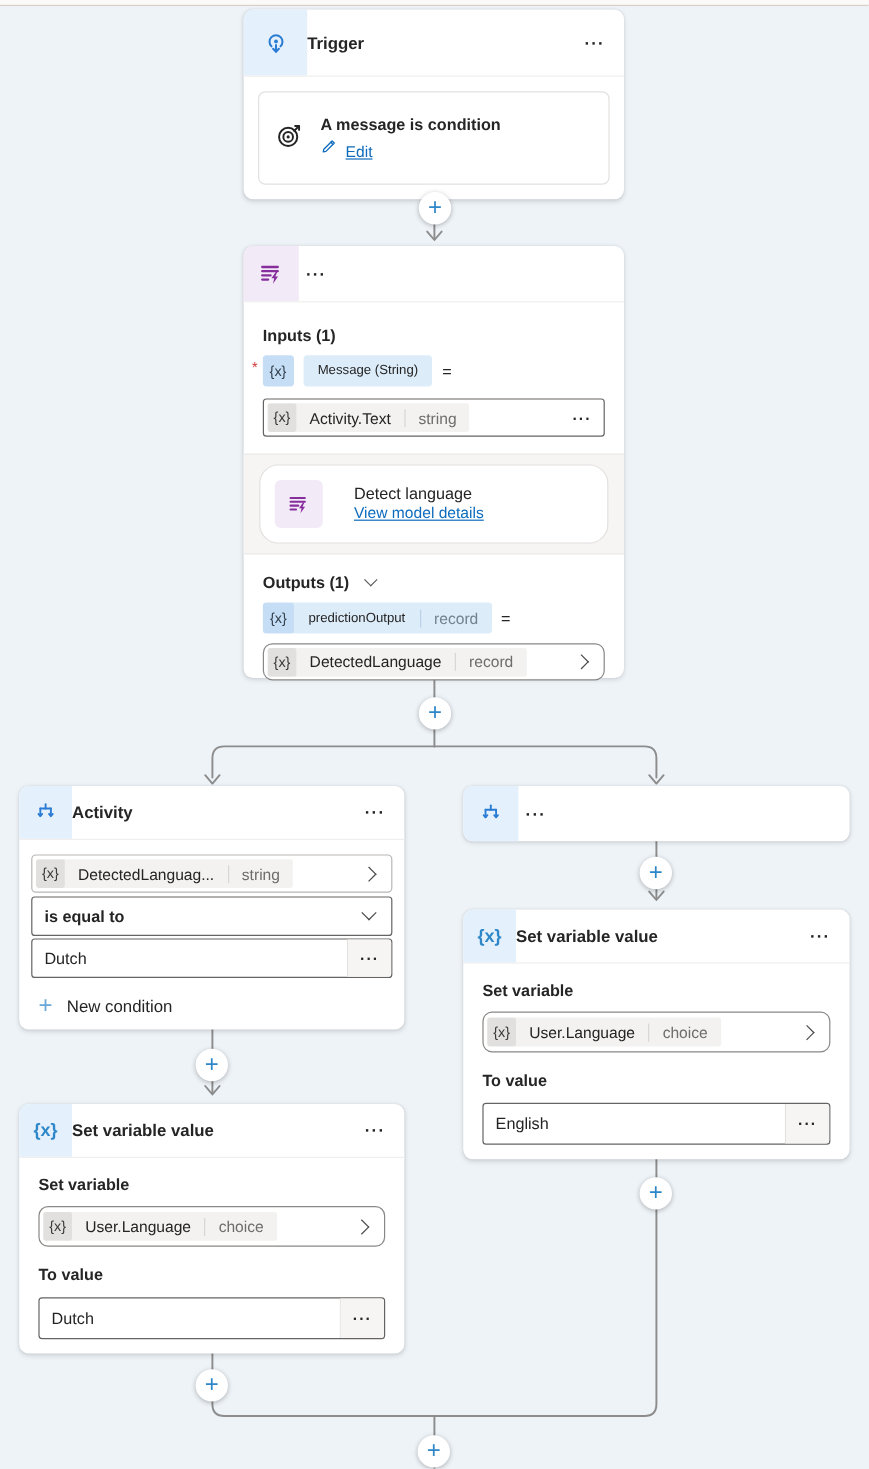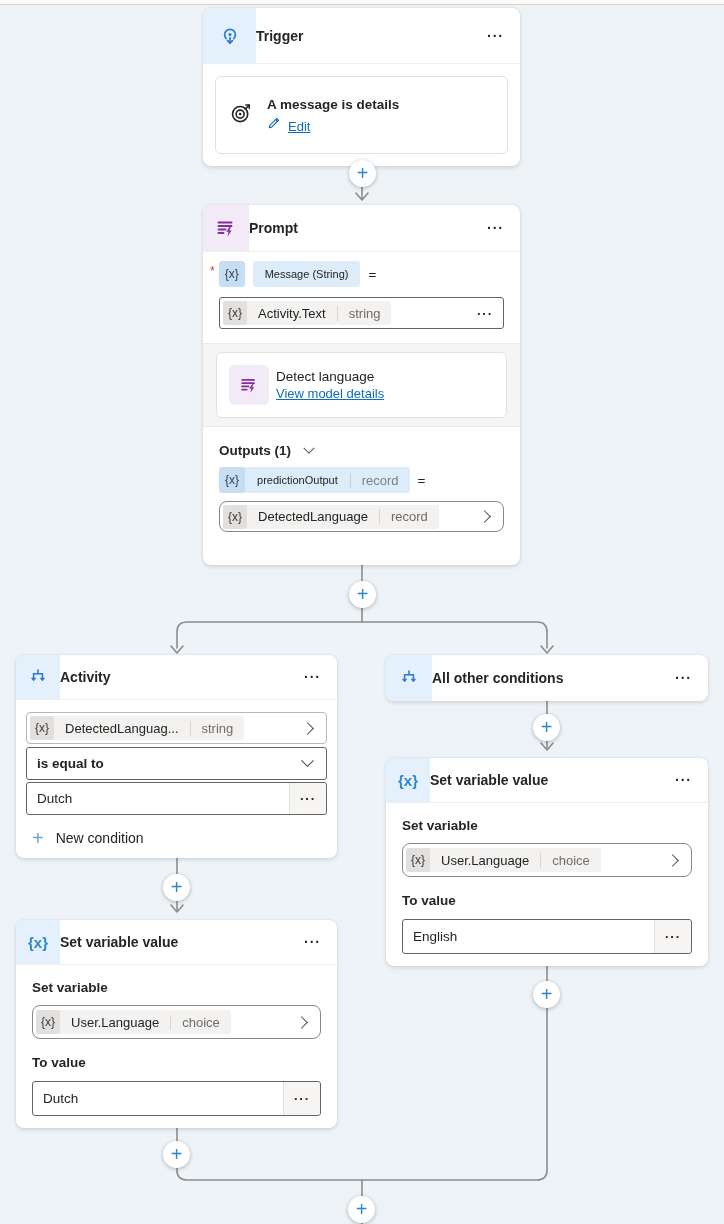--- a/index.html
+++ b/index.html
@@ -63,22 +63,22 @@
   .dots-btn { border:none; background:none; padding:0 10px; font-size:13px;
     font-weight:700; letter-spacing:1px; color:#242424; cursor:pointer; }
   .chev-right { width:8px; height:8px; border-right:1.6px solid #4a4a4a;
     border-bottom:1.6px solid #4a4a4a; transform:rotate(-45deg); margin-right:14px; flex:none; }
   .chev-down { width:8px; height:8px; border-right:1.6px solid #4a4a4a;
     border-bottom:1.6px solid #4a4a4a; transform:rotate(45deg) translate(-2px,-2px); flex:none; }
   .chev-down.sm { width:7px; height:7px; border-color:#5a5a5a; }
 
   .gray-band { margin-top:14px; background:#f6f5f4; border-top:1px solid #eceae8;
     border-bottom:1px solid #eceae8; padding:8px 13px; }
-  .model-card { background:#fff; border:1px solid #e3e1df; border-radius:6px;
-    display:flex; align-items:center; gap:7px; height:64px; }
+  .model-card { background:#fff; border:1px solid #e3e1df; border-radius:16px;
+    display:flex; align-items:center; gap:26px; height:64px; }
   .model-icon { width:40px; height:40px; margin-left:12px; border-radius:5px;
     background:#f3eaf8; display:flex; align-items:center; justify-content:center; flex:none; }
   .model-title { font-size:13.5px; color:#242424; }
 
   .vtext { flex:1; padding-left:10px; font-size:13.5px; color:#242424; }
   .dots-seg { align-self:stretch; width:36px; border-left:1px solid #e3e1df;
     background:#f6f5f4; border-radius:0 3px 3px 0; display:flex; align-items:center;
     justify-content:center; font-weight:700; letter-spacing:1px; font-size:13px; cursor:pointer; }
 
   .new-cond { display:flex; align-items:center; gap:12px; margin:13px 16px 0;
@@ -131,21 +131,21 @@
       <span>
         <svg width="26" height="26" viewBox="0 0 24 24" fill="none" stroke="#242424" stroke-width="1.5" stroke-linecap="round" stroke-linejoin="round">
           <circle cx="11.2" cy="13" r="7"></circle>
           <circle cx="11.2" cy="13" r="3.7"></circle>
           <circle cx="11.2" cy="13" r="1.2" fill="#242424" stroke="none"></circle>
           <path d="M15.8 8.4 L19.4 4.8"></path>
           <path d="M16.6 4.6 L19.6 4.6 L19.6 7.6"></path>
         </svg>
       </span>
       <div>
-        <div class="inner-title">A message is details</div>
+        <div class="inner-title">A message is condition</div>
         <div class="edit-row">
           <span>
             <svg width="15" height="15" viewBox="0 0 20 20" fill="none" stroke="#0f6cbd" stroke-width="1.5" stroke-linecap="round" stroke-linejoin="round">
               <path d="M3.2 16.8 l.6-3 9.2-9.2 2.4 2.4 -9.2 9.2z"></path>
               <path d="M11.6 6 l2.4 2.4"></path>
             </svg>
           </span>
           <a class="link">Edit</a>
         </div>
       </div>
@@ -157,24 +157,24 @@
   <div class="card-header divided" style="height:46px;">
     <div class="hicon purple" style="width:46px;">
       <svg width="24" height="24" viewBox="0 0 24 24" fill="none" stroke="#862e9c" stroke-width="1.9" stroke-linecap="round">
         <path d="M4.5 6.5h13"></path>
           <path d="M4.5 10h13"></path>
           <path d="M4.5 13.5h7"></path>
           <path d="M4.5 17h5"></path>
         <path d="M15.8 10.6 l-3.6 5.2 h2.3 l-1 4.6 4.2-5.9 h-2.3 l1.7-3.9 z" fill="#862e9c" stroke="none"></path>
       </svg>
     </div>
-    <div class="htitle">Prompt</div>
-    <button class="menu-btn">···</button>
-  </div>
-
+    <button class="menu-btn">···</button>
+  </div>
+
+  <div class="section-label" style="margin-top:20px;">Inputs (1)</div>
 
   <div class="param-row">
     <span class="req">*</span>
     <span class="hl">
       <span class="fx">{x}</span>
     </span>
     <span class="hl">
       <span class="pname">Message (String)</span>
     </span>
     <span class="eq">=</span>
@@ -280,21 +280,20 @@
     <div class="hicon blue solo" style="width:46px;">
       <svg width="22" height="22" viewBox="0 0 24 24" fill="none" stroke="#2b7cd3" stroke-width="1.7" stroke-linecap="round" stroke-linejoin="round">
         <path d="M12 4.5 V8.5"></path>
           <path d="M7.2 8.5 H16.8"></path>
         <path d="M7.2 8.5 V15"></path>
           <path d="M16.8 8.5 V15"></path>
         <path d="M5.5 13.4 L7.2 15.4 L8.9 13.4"></path>
         <path d="M15.1 13.4 L16.8 15.4 L18.5 13.4"></path>
       </svg>
     </div>
-    <div class="htitle">All other conditions</div>
     <button class="menu-btn">···</button>
   </div>
 </div>
 
 <div class="card" style="left:16px; top:920px; width:321px; height:208px;">
   <div class="card-header divided" style="height:44px;">
     <div class="hicon blue" style="width:44px;">
       <span class="fx-blue-lg">{x}</span>
     </div>
     <div class="htitle">Set variable value</div>

